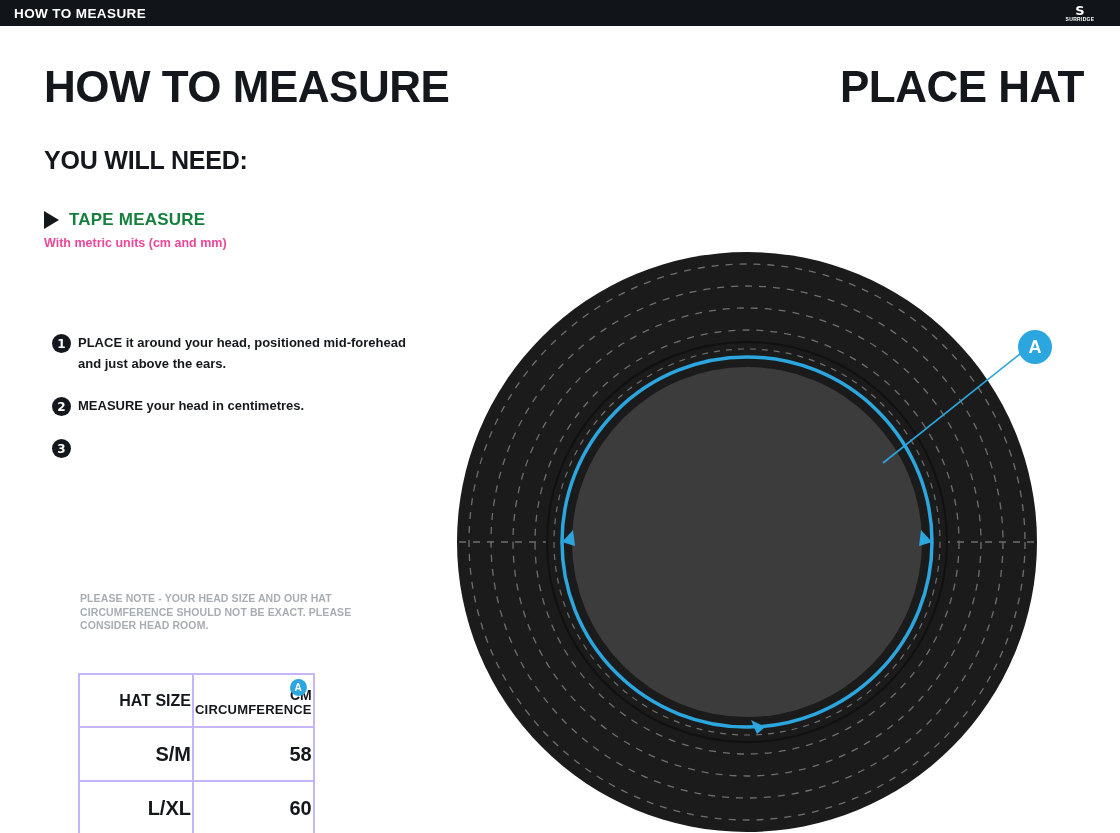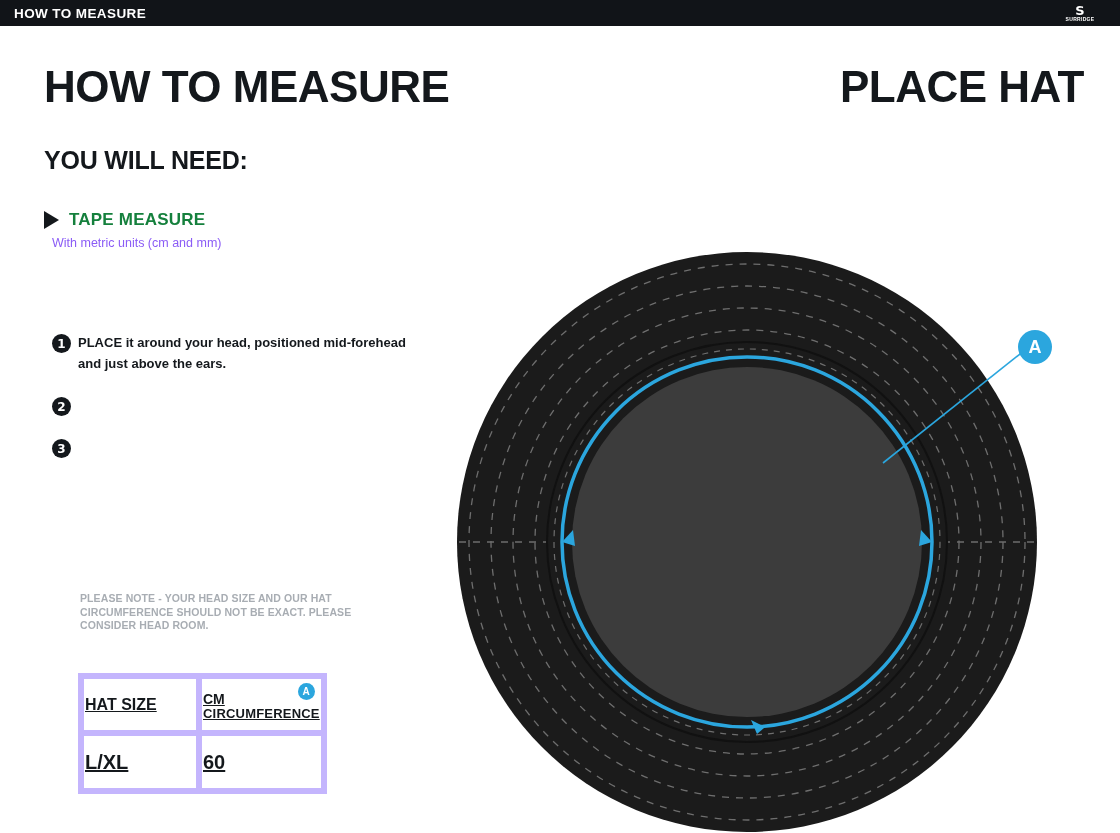--- a/index.html
+++ b/index.html
@@ -107,23 +107,22 @@
     font-size: 17px;
     font-weight: bold;
     color: #15803d;
     letter-spacing: 0.2px;
   }
   .tape-sub {
     position: absolute;
     left: 44px;
     top: 236px;
     font-size: 12.5px;
-    font-weight: normal;
-    color: #8b5cf6;
-    margin-left: 8px;
+    font-weight: bold;
+    color: #ec4899;
   }
 
   
   .steps {
     position: absolute;
     left: 52px;
     top: 332px;
     width: 370px;
   }
   .step {
@@ -167,25 +166,24 @@
   }
 
   
   .size-table {
     position: absolute;
     left: 78px;
     top: 673px;
     border-collapse: collapse;
   }
   .size-table td, .size-table th {
-    border: 6px solid #c4b5fd;
-    text-align: left;
-    font-weight: bold;
-    color: #14181c;
-    text-decoration: underline;
+    border: 2px solid #c4b5fd;
+    text-align: right;
+    font-weight: bold;
+    color: #14181c;
   }
   .th-cell {
     width: 110px;
     height: 49px;
     font-size: 16px;
   }
   .th-cell2 {
     width: 112px;
     height: 49px;
     position: relative;
@@ -265,39 +263,44 @@
 </div>
 <div class="tape-sub">With metric units (cm and mm)</div>
 
 <div class="steps">
   <div class="step">
     <div class="step-num">1</div>
     <div class="step-text">PLACE it around your head, positioned mid-forehead and just above the ears.</div>
   </div>
   <div class="step">
     <div class="step-num">2</div>
+    <div class="step-text">MEASURE your head in centimetres.</div>
   </div>
   <div class="step">
     <div class="step-num">3</div>
   </div>
 </div>
 
 <div class="note">PLEASE NOTE - YOUR HEAD SIZE AND OUR HAT CIRCUMFERENCE SHOULD NOT BE EXACT. PLEASE CONSIDER HEAD ROOM.</div>
 
 <table class="size-table">
   <tbody>
       <tr>
     <th class="th-cell">HAT SIZE</th>
     <th class="th-cell2">
       <div class="th-cm">CM</div>
       <div class="th-circ">CIRCUMFERENCE</div>
       <div class="badge-a">A</div>
     </th>
   </tr>
   <tr>
+    <td class="row-cell">S/M</td>
+    <td class="row-cell">58</td>
+  </tr>
+  <tr>
     <td class="row-cell">L/XL</td>
     <td class="row-cell">60</td>
   </tr>
 </tbody>
   </table>
 
 <div class="hat-wrap">
   <svg width="585" height="583" viewBox="0 0 585 583">
 
     <circle cx="292" cy="292" r="290" fill="#1b1b1b"></circle>

